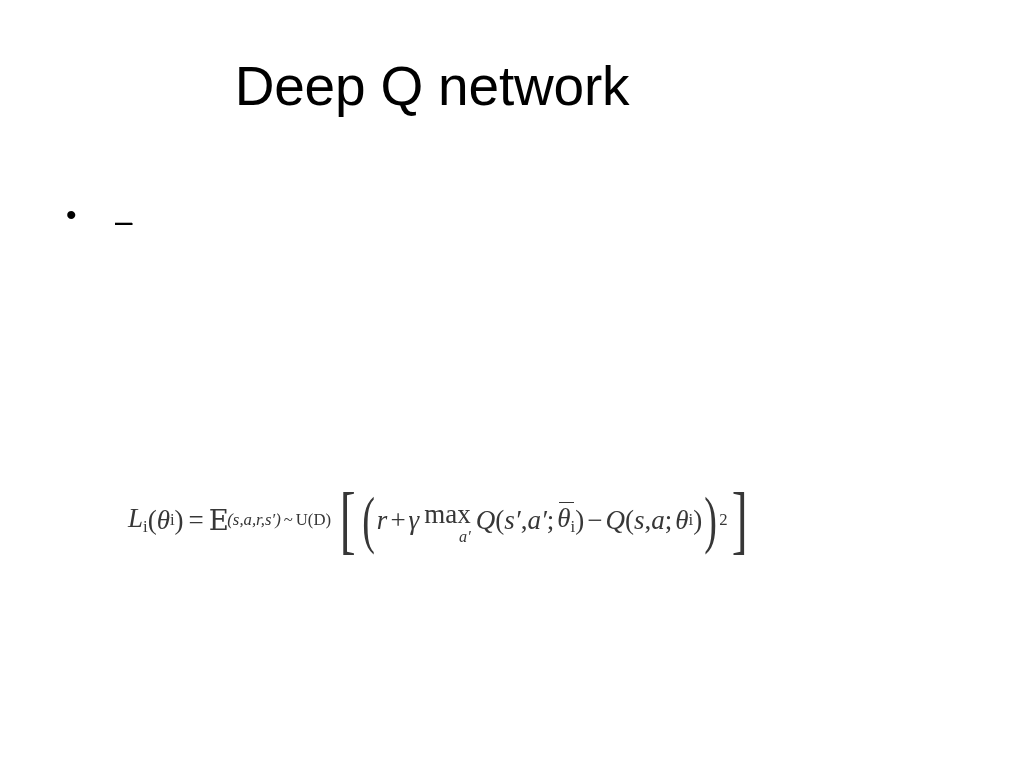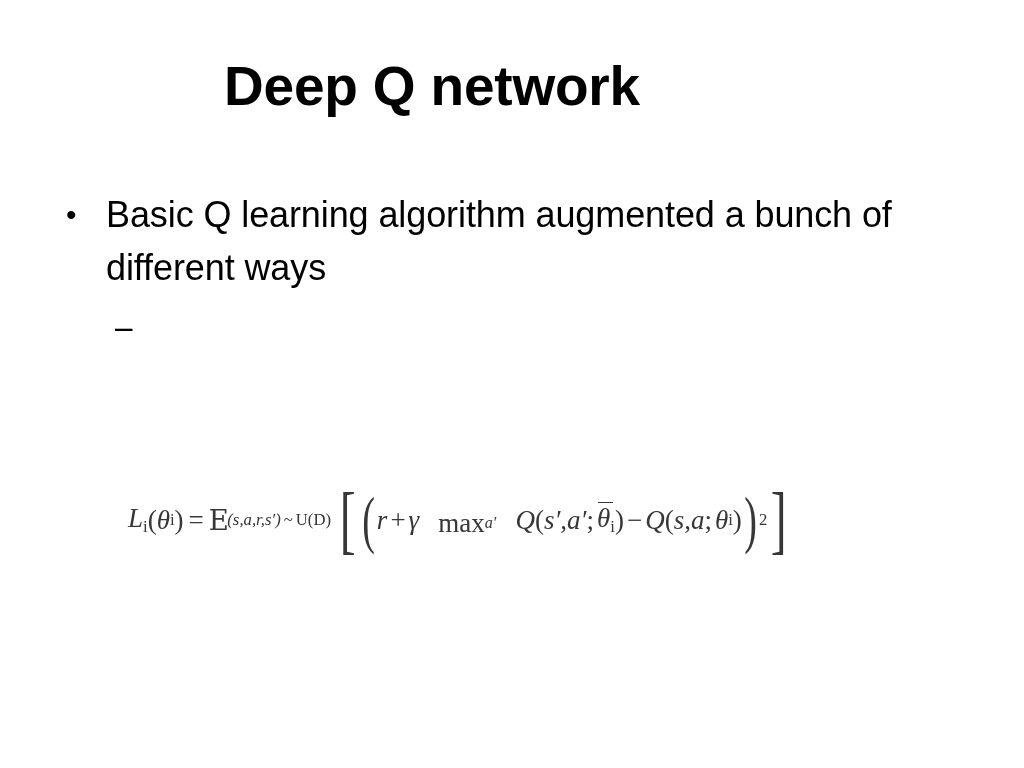--- a/index.html
+++ b/index.html
@@ -23,21 +23,21 @@
   }
 
   
   .slide-title {
     position: absolute;
     top: 58px;
     left: 0;
     width: 864px;
     text-align: center;
     font-size: 55px;
-    font-weight: 700;
+    font-weight: 400;
     line-height: 1.05;
     letter-spacing: -0.2px;
     color: #000000;
     white-space: nowrap;
   }
 
   
   .body-block {
     position: absolute;
     top: 188px;
@@ -138,25 +138,25 @@
     margin: 0 -2px;
   }
   .blackboard {
     font-family: "DejaVu Serif", serif;
     font-size: 1.02em;
     letter-spacing: -0.06em;
   }
   .blackboard::after { content: ""; }
   .maxop {
     display: inline-flex;
-    flex-direction: row;
-    align-items: center;
+    flex-direction: column;
+    align-items: flex-end;
     vertical-align: middle;
     line-height: 1;
-    margin: 0 16px;
+    margin: 0 2px;
     transform: translateY(3px);
   }
   .maxop .op { font-size: 1em; }
   .maxop .lim {
     font-size: 0.6em;
     font-style: italic;
     margin-top: 1px;
   }
   .thinsp { display: inline-block; width: 3px; }
   .opsp { display: inline-block; width: 5px; }
@@ -178,21 +178,20 @@
 <body>
 
 <div class="slide">
 
   <div class="slide-title">Deep Q network</div>
 
   <div class="body-block">
 
     <div class="bullet-l1">
       <span class="marker">•</span>
-      <span class="text">Basic Q learning algorithm augmented a bunch of different ways</span>
     </div>
 
     <div class="sub-list">
 
       <div class="bullet-l2">
         <span class="marker">–</span>
       </div>
 
       <div class="bullet-l2">
         <span class="marker">–</span>

